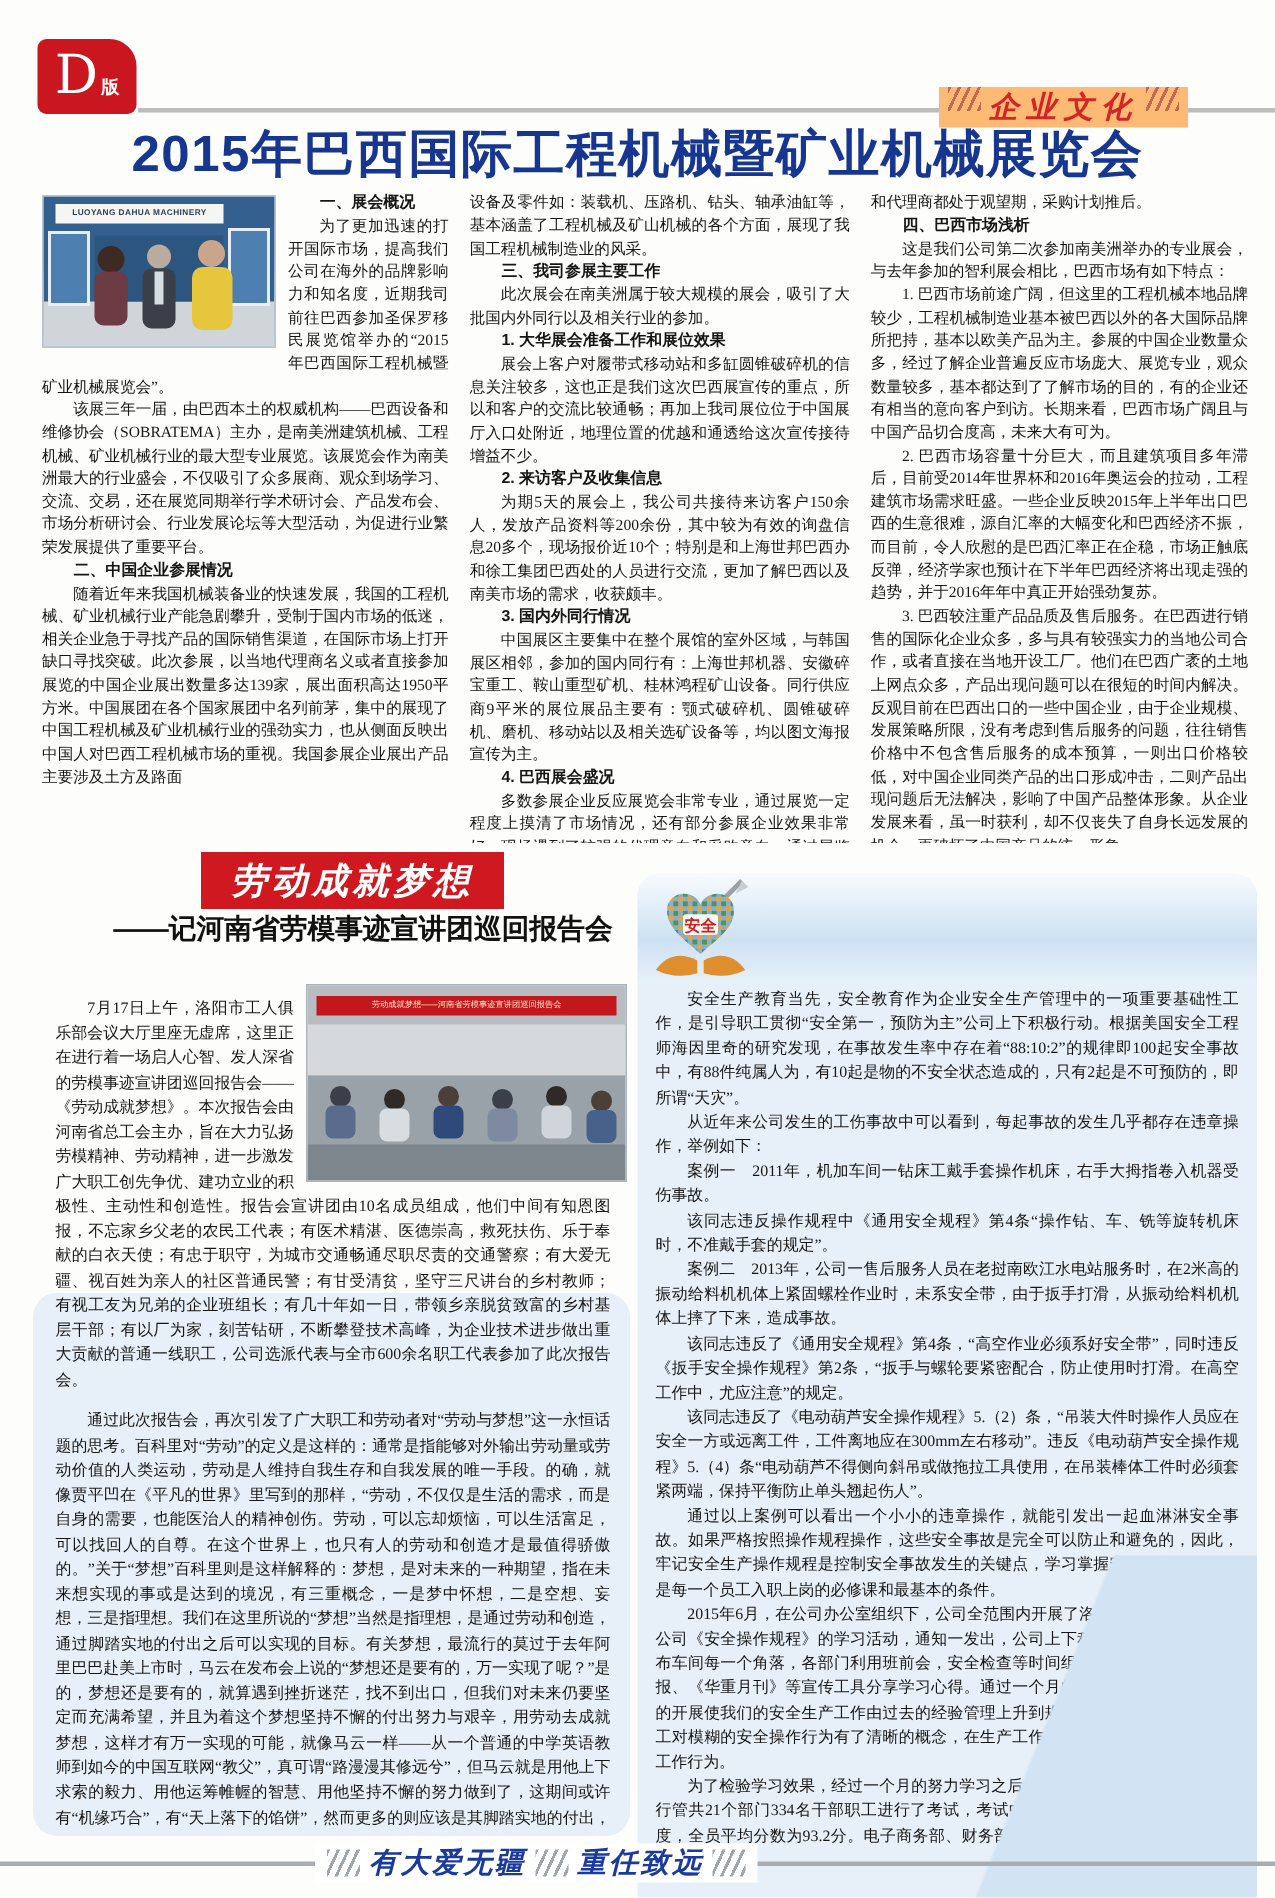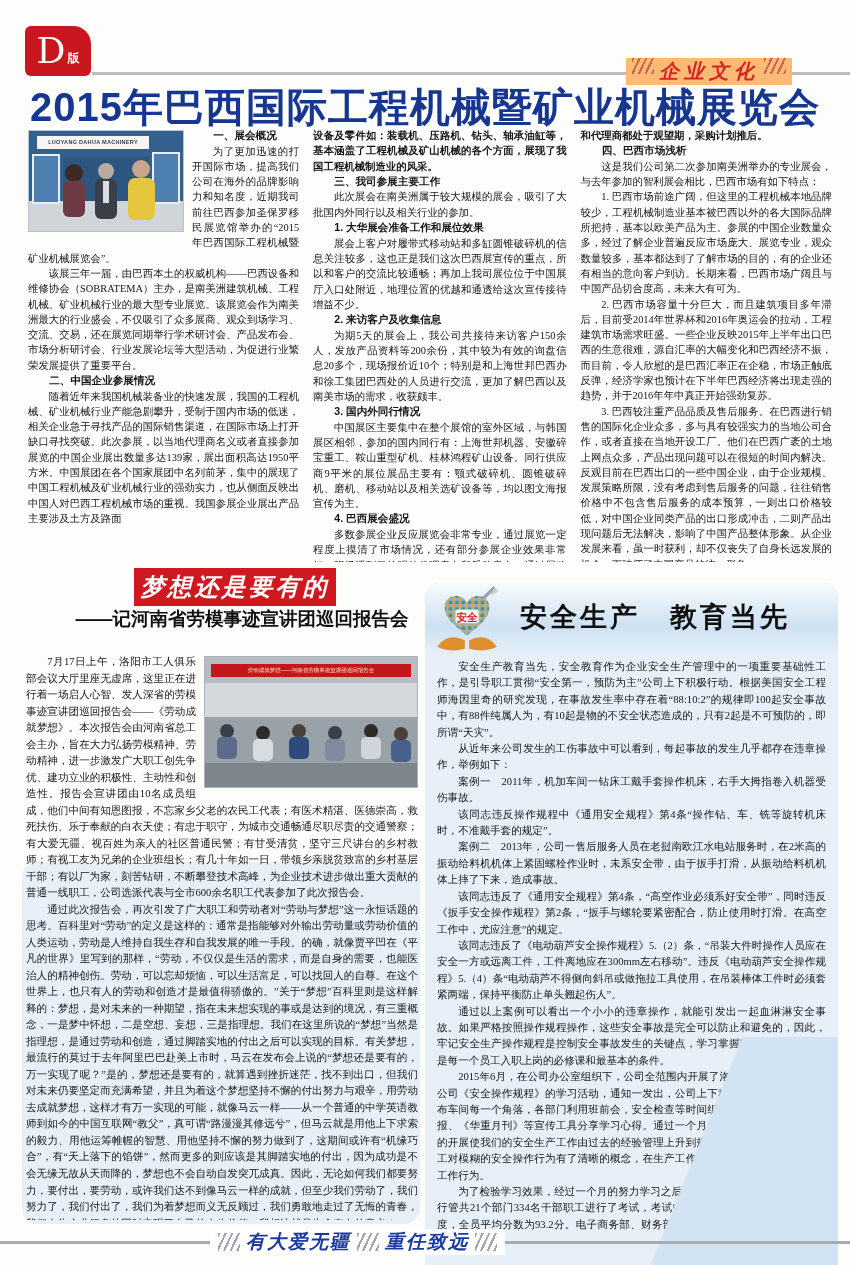--- a/index.html
+++ b/index.html
@@ -11,52 +11,52 @@
            border-radius:6px 18px 6px 6px;color:#fff;display:flex;align-items:center;justify-content:center;}
   .d-badge .d{font-family:"DejaVu Serif",serif;font-size:36px;line-height:1;}
   .d-badge .ban{font-size:12px;font-weight:bold;margin:14px 0 0 2px;}
   .head-rule{position:absolute;left:92px;right:0;top:72px;height:3px;background:#bcbcbc;}
   .section-label{position:absolute;right:58px;top:58px;background:#fdba74;padding:0 6px;
                  display:flex;align-items:flex-start;gap:5px;}
   .section-label .txt{color:#d42525;font-weight:bold;font-style:italic;font-size:20px;letter-spacing:5px;}
   .stripes{display:inline-block;width:22px;height:16px;
            background:repeating-linear-gradient(115deg,#c9664f 0 2px,transparent 2px 6px);}
   .headline{position:absolute;left:0;right:0;top:80px;text-align:center;color:#17368f;
-            font-size:40px;font-weight:900;letter-spacing:1px;margin:0;}
+            font-size:34px;font-weight:900;letter-spacing:1px;margin:0;}
 
   
   .article1{position:absolute;left:28px;top:128px;width:804px;height:434px;display:flex;gap:14px;overflow:hidden;
             font-family:"Liberation Serif","DejaVu Serif",serif;font-size:10.4px;line-height:1.47;color:#151515;}
   .col{text-align:justify;}
   .col1{width:276px;}
   .col2{width:258px;}
   .col3{width:256px;}
   .col p{margin:0;}
   .para{text-indent:2em;}
-  .cont{text-indent:0;font-weight:bold;}
+  .cont{text-indent:0;}
   .h,.h2{font-weight:bold;text-indent:2em;font-family:"Liberation Sans",sans-serif;font-size:10.6px;}
 
   .photo1{float:left;width:154px;height:100px;margin:2px 8px 4px 0;position:relative;
           border:1px solid #b9c3cc;background:linear-gradient(180deg,#274d7e 0%,#35679f 45%,#9fb4c4 70%,#cfd6da 100%);overflow:hidden;}
   .photo1-sign{position:absolute;top:5px;left:8px;width:112px;height:13px;background:#f5f6f3;
                color:#2c3e57;font-size:5.5px;font-weight:bold;display:flex;align-items:center;justify-content:center;
                letter-spacing:.3px;font-family:"Liberation Sans",sans-serif;}
   .photo1 svg{position:absolute;left:0;top:0;}
 
   
   .sec2{position:absolute;left:22px;top:562px;width:400px;height:664px;}
   .sec2-tint{position:absolute;left:0;right:2px;top:300px;bottom:2px;background:#e7f0f8;border-radius:16px;}
   .sec2-banner{position:absolute;left:112px;top:6px;width:202px;height:38px;background:#d01820;
                display:flex;align-items:center;justify-content:center;}
   .sec2-banner .txt{color:#ffffff;font-weight:900;font-style:italic;font-size:24px;letter-spacing:3px;}
   .sec2-subtitle{position:absolute;left:40px;right:0;top:44px;text-align:center;font-size:18.5px;font-weight:900;color:#111;}
   .sec2-body{position:absolute;left:4px;right:4px;top:92px;bottom:6px;overflow:hidden;
              font-family:"Liberation Serif","DejaVu Serif",serif;font-size:10.6px;line-height:1.56;
              text-align:justify;color:#151515;}
-  .sec2-body p{margin:0;text-indent:2em;}
+  .sec2-body p{margin:11px;text-indent:2em;}
   .photo2{float:right;width:212px;height:130px;margin:2px 0 4px 8px;position:relative;
           border:1px solid #aab4bd;background:linear-gradient(180deg,#b7bcc1 0%,#cdd2d5 40%,#9aa2a9 100%);overflow:hidden;}
   .photo2-banner{position:absolute;top:7px;left:6px;right:6px;height:13px;background:#c4171d;color:#ffe9c8;
                  font-size:5.5px;display:flex;align-items:center;justify-content:center;white-space:nowrap;
                  font-family:"Liberation Sans",sans-serif;}
   .photo2 svg{position:absolute;left:0;top:0;}
 
   
   .sec3{position:absolute;left:425px;top:583px;width:413px;height:694px;background:#e7f0f9;border-radius:14px;overflow:hidden;}
   .sec3-swoosh{position:absolute;right:0;bottom:0;width:100%;height:240px;pointer-events:none;
@@ -138,21 +138,21 @@
       <p class="para">1. 巴西市场前途广阔，但这里的工程机械本地品牌较少，工程机械制造业基本被巴西以外的各大国际品牌所把持，基本以欧美产品为主。参展的中国企业数量众多，经过了解企业普遍反应市场庞大、展览专业，观众数量较多，基本都达到了了解市场的目的，有的企业还有相当的意向客户到访。长期来看，巴西市场广阔且与中国产品切合度高，未来大有可为。</p>
       <p class="para">2. 巴西市场容量十分巨大，而且建筑项目多年滞后，目前受2014年世界杯和2016年奥运会的拉动，工程建筑市场需求旺盛。一些企业反映2015年上半年出口巴西的生意很难，源自汇率的大幅变化和巴西经济不振，而目前，令人欣慰的是巴西汇率正在企稳，市场正触底反弹，经济学家也预计在下半年巴西经济将出现走强的趋势，并于2016年年中真正开始强劲复苏。</p>
       <p class="para">3. 巴西较注重产品品质及售后服务。在巴西进行销售的国际化企业众多，多与具有较强实力的当地公司合作，或者直接在当地开设工厂。他们在巴西广袤的土地上网点众多，产品出现问题可以在很短的时间内解决。反观目前在巴西出口的一些中国企业，由于企业规模、发展策略所限，没有考虑到售后服务的问题，往往销售价格中不包含售后服务的成本预算，一则出口价格较低，对中国企业同类产品的出口形成冲击，二则产品出现问题后无法解决，影响了中国产品整体形象。从企业发展来看，虽一时获利，却不仅丧失了自身长远发展的机会，更破坏了中国产品的统一形象。</p>
 
     </div>
   </section>
 
   <section class="sec2">
     <div class="sec2-tint"></div>
     <div class="sec2-banner">
-      <span class="txt">梦想还是要有的</span>
+      <span class="txt">劳动成就梦想</span>
     </div>
     <div class="sec2-subtitle">——记河南省劳模事迹宣讲团巡回报告会</div>
     <div class="sec2-body">
       <div class="photo2">
         <svg width="212" height="130" viewBox="0 0 212 130">
           <rect x="0" y="0" width="212" height="130" fill="#b9bdc2"></rect>
           <rect x="0" y="26" width="212" height="34" fill="#d6d9db"></rect>
           <rect x="0" y="60" width="212" height="70" fill="#9aa2a9"></rect>
           <circle cx="22" cy="74" r="7" fill="#3a3f4a"></circle>
             <rect x="12" y="80" width="20" height="22" rx="5" fill="#5a6b8c"></rect>
@@ -187,21 +187,20 @@
           </pattern>
         </defs>
         <line x1="44" y1="16" x2="58" y2="2" stroke="#9aa2a9" stroke-width="3"></line>
         <polygon points="58,2 62,6 54,10" fill="#c7ced4"></polygon>
         <path d="M32 17 C28 7 11 8 11 21 C11 33 25 41 32 48 C39 41 53 33 53 21 C53 8 36 7 32 17 Z" fill="url(#mosaic)"></path>
         <rect x="21" y="23" width="22" height="13" rx="2" fill="#ffffff" opacity="0.9"></rect>
         <text x="32" y="33.5" font-size="10" font-weight="bold" fill="#d02020" text-anchor="middle">安全</text>
         <path d="M4 58 Q14 44 30 52 L30 60 Q16 64 4 58 Z" fill="#df8f2e"></path>
         <path d="M60 58 Q50 44 34 52 L34 60 Q48 64 60 58 Z" fill="#df8f2e"></path>
       </svg>
-      <h2 class="sec3-title">安全生产　教育当先</h2>
     </div>
     <div class="sec3-body">
       <p>安全生产教育当先，安全教育作为企业安全生产管理中的一项重要基础性工作，是引导职工贯彻“安全第一，预防为主”公司上下积极行动。根据美国安全工程师海因里奇的研究发现，在事故发生率中存在着“88:10:2”的规律即100起安全事故中，有88件纯属人为，有10起是物的不安全状态造成的，只有2起是不可预防的，即所谓“天灾”。</p>
       <p>从近年来公司发生的工伤事故中可以看到，每起事故的发生几乎都存在违章操作，举例如下：</p>
       <p>案例一　2011年，机加车间一钻床工戴手套操作机床，右手大拇指卷入机器受伤事故。</p>
       <p>该同志违反操作规程中《通用安全规程》第4条“操作钻、车、铣等旋转机床时，不准戴手套的规定”。</p>
       <p>案例二　2013年，公司一售后服务人员在老挝南欧江水电站服务时，在2米高的振动给料机机体上紧固螺栓作业时，未系安全带，由于扳手打滑，从振动给料机机体上摔了下来，造成事故。</p>
       <p>该同志违反了《通用安全规程》第4条，“高空作业必须系好安全带”，同时违反《扳手安全操作规程》第2条，“扳手与螺轮要紧密配合，防止使用时打滑。在高空工作中，尤应注意”的规定。</p>
       <p>该同志违反了《电动葫芦安全操作规程》5.（2）条，“吊装大件时操作人员应在安全一方或远离工件，工件离地应在300mm左右移动”。违反《电动葫芦安全操作规程》5.（4）条“电动葫芦不得侧向斜吊或做拖拉工具使用，在吊装棒体工件时必须套紧两端，保持平衡防止单头翘起伤人”。</p>
       <p>通过以上案例可以看出一个小小的违章操作，就能引发出一起血淋淋安全事故。如果严格按照操作规程操作，这些安全事故是完全可以防止和避免的，因此，牢记安全生产操作规程是控制安全事故发生的关键点，学习掌握安全生产操作规程是每一个员工入职上岗的必修课和最基本的条件。</p>

